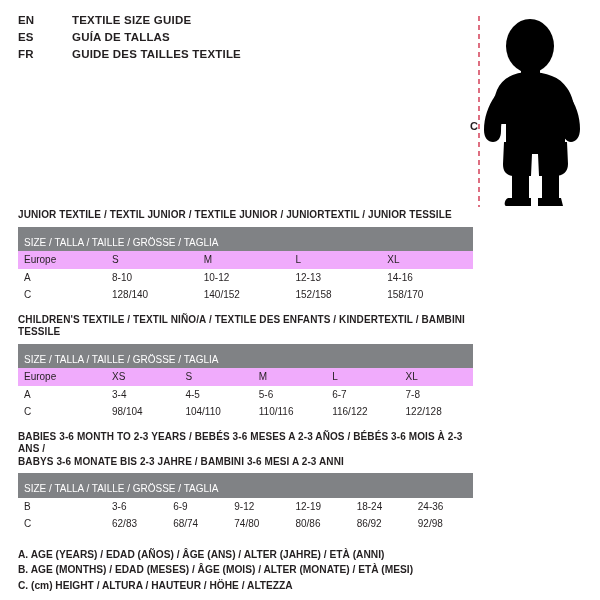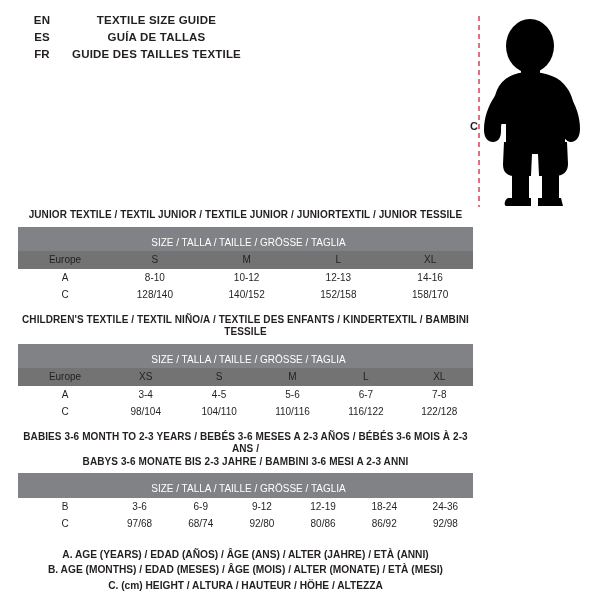--- a/index.html
+++ b/index.html
@@ -13,21 +13,20 @@
     font-family: "Liberation Sans", sans-serif;
     color: #231f20;
     overflow: hidden;
   }
   .page {
     position: relative;
     width: 491px;
     height: 600px;
     box-sizing: border-box;
     padding: 14px 18px 0 18px;
-    text-align: center;
   }
 
   
   .header {
     position: relative;
     height: 185px;
   }
   .lang-table {
     border-collapse: collapse;
     font-size: 11.5px;
@@ -88,21 +87,21 @@
   }
   tr.head-row td {
     background: #808285;
     color: #ffffff;
     font-weight: normal;
     font-size: 10px;
     padding-top: 10px;
     padding-bottom: 3px;
   }
   tr.sub-row td {
-    background: #737373;
+    background: #f0abfc;
     font-size: 10px;
   }
   tr.data-row td {
     background: #ffffff;
     font-size: 10px;
   }
   tr.data-row.alt td {
     background: #ffffff;
   }
   .rowlabel {
@@ -284,23 +283,23 @@
           <td class="rowlabel">B</td>
           <td>3-6</td>
           <td>6-9</td>
           <td>9-12</td>
           <td>12-19</td>
           <td>18-24</td>
           <td>24-36</td>
         </tr>
         <tr class="data-row alt">
           <td class="rowlabel">C</td>
-          <td>97/68</td>
+          <td>62/83</td>
           <td>68/74</td>
-          <td>92/80</td>
+          <td>74/80</td>
           <td>80/86</td>
           <td>86/92</td>
           <td>92/98</td>
         </tr>
       </tbody>
     </table>
   </div>
 
   <div class="footnotes">
     <div>A. AGE (YEARS) / EDAD (AÑOS) / ÂGE (ANS) / ALTER (JAHRE) / ETÀ (ANNI)</div>

